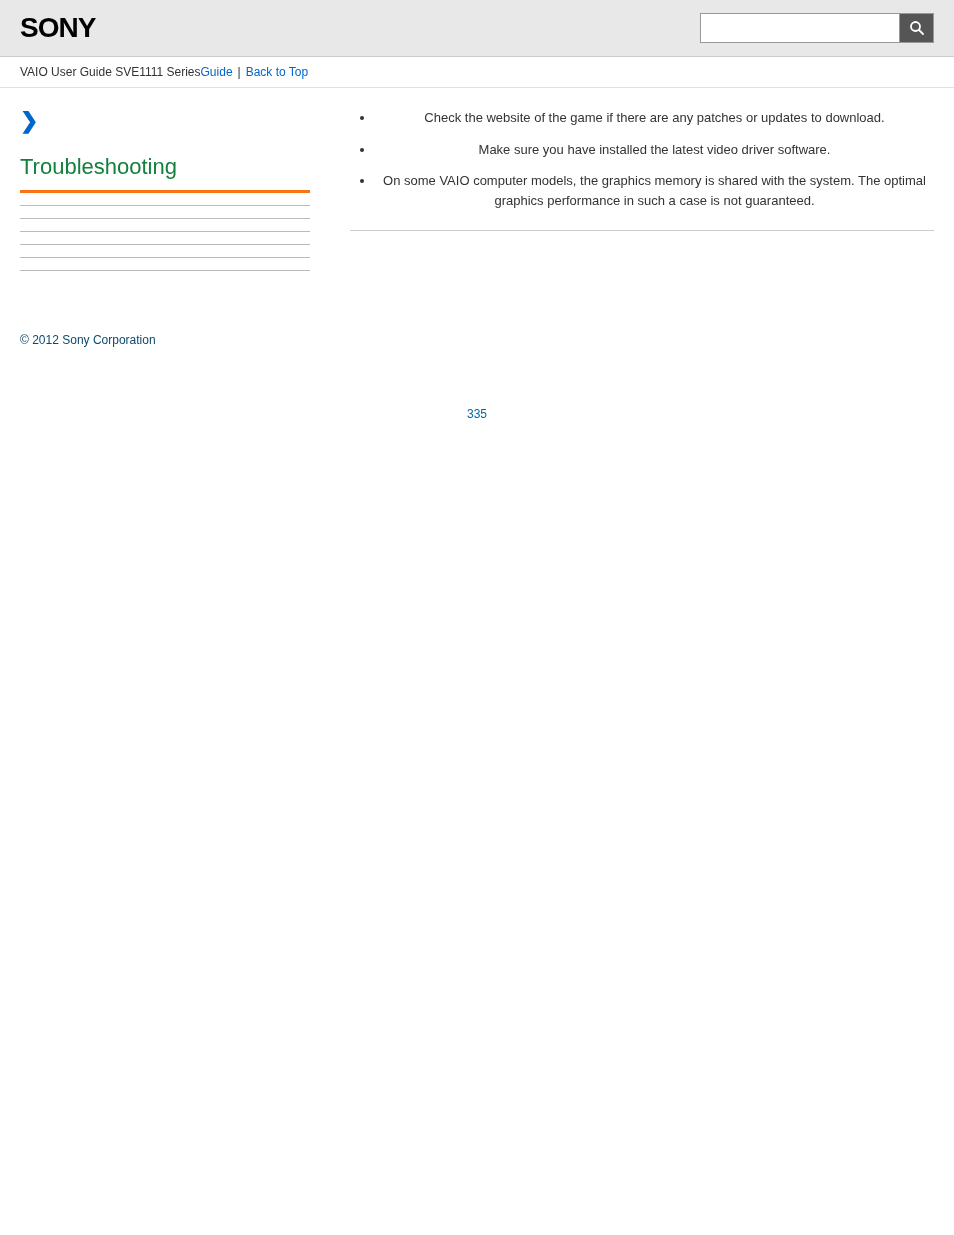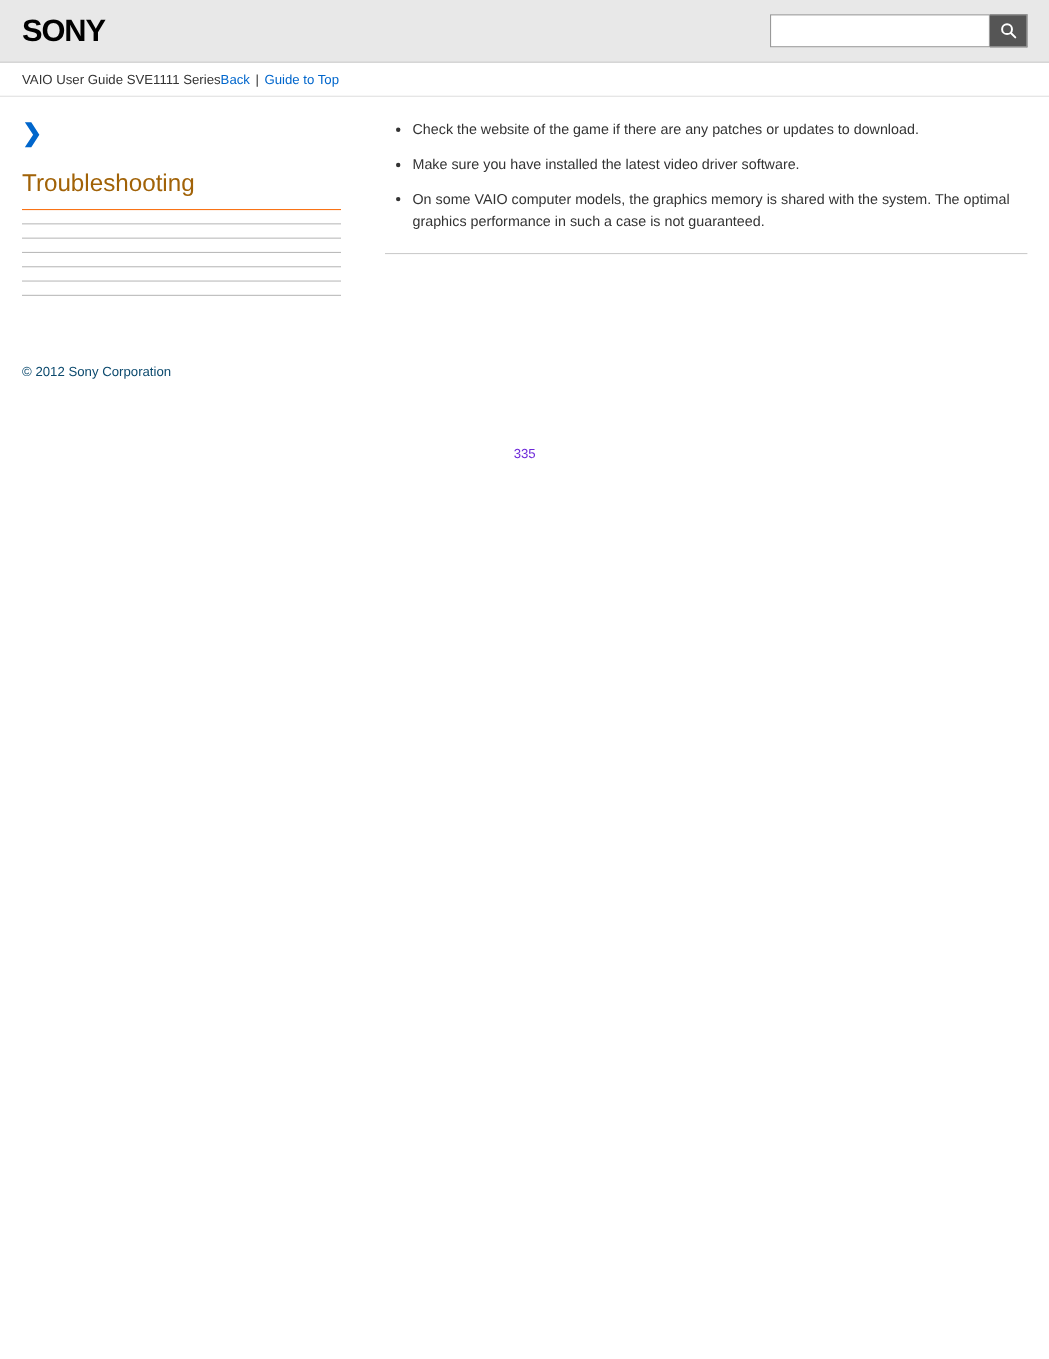--- a/index.html
+++ b/index.html
@@ -111,22 +111,22 @@
       color: #0066cc;
       font-size: 22px;
       font-weight: bold;
       margin-bottom: 20px;
       display: block;
     }
 
     .sidebar-heading {
       font-size: 22px;
       font-weight: normal;
-      color: #a16207;
-      border-bottom: 1px solid #f97316;
+      color: #15803d;
+      border-bottom: 3px solid #f97316;
       padding-bottom: 10px;
       margin-bottom: 0;
     }
 
     .sidebar-divider {
       border: none;
       border-top: 1px solid #bbb;
       margin: 12px 0;
     }
 
@@ -138,20 +138,21 @@
     .content {
       flex: 1;
       padding-left: 20px;
       border-left: none;
     }
 
     .content ul {
       list-style: disc;
       padding-left: 25px;
       margin-bottom: 15px;
+      text-align: center;
     }
 
     .content ul li {
       margin-bottom: 12px;
       line-height: 1.5;
       color: #333;
       font-size: 13px;
     }
 
     .content-divider {
@@ -163,21 +164,21 @@
     
     .footer-left {
       padding: 30px 20px 20px 20px;
       font-size: 12px;
       color: #0c4a6e;
     }
 
     .page-number {
       text-align: center;
       font-size: 12px;
-      color: #6d28d9;
+      color: #0369a1;
       margin-top: 40px;
       padding-bottom: 20px;
     }
   </style>
 </head>
 <body>
 
 <div class="header">
   <div class="sony-logo">SONY</div>
   <div class="search-area">
@@ -187,23 +188,23 @@
         <circle cx="6.5" cy="6.5" r="4.5" stroke="white" stroke-width="1.8"></circle>
         <line x1="10" y1="10" x2="14" y2="14" stroke="white" stroke-width="1.8" stroke-linecap="round"></line>
       </svg>
     </div>
   </div>
 </div>
 
 <div class="breadcrumb-bar">
   <span class="guide-title">VAIO User Guide SVE1111 Series</span>
   <div class="nav-links">
-    <a class="nav-link" href="#">Back</a>
+    <a class="nav-link" href="#">Guide</a>
     <span class="nav-separator">|</span>
-    <a class="nav-link" href="#">Guide to Top</a>
+    <a class="nav-link" href="#">Back to Top</a>
   </div>
 </div>
 
 <div class="main-content">
 
   <div class="sidebar">
     <span class="chevron-icon">❯</span>
     <h2 class="sidebar-heading">Troubleshooting</h2>
     <div class="sidebar-items">
       <hr class="sidebar-divider">

